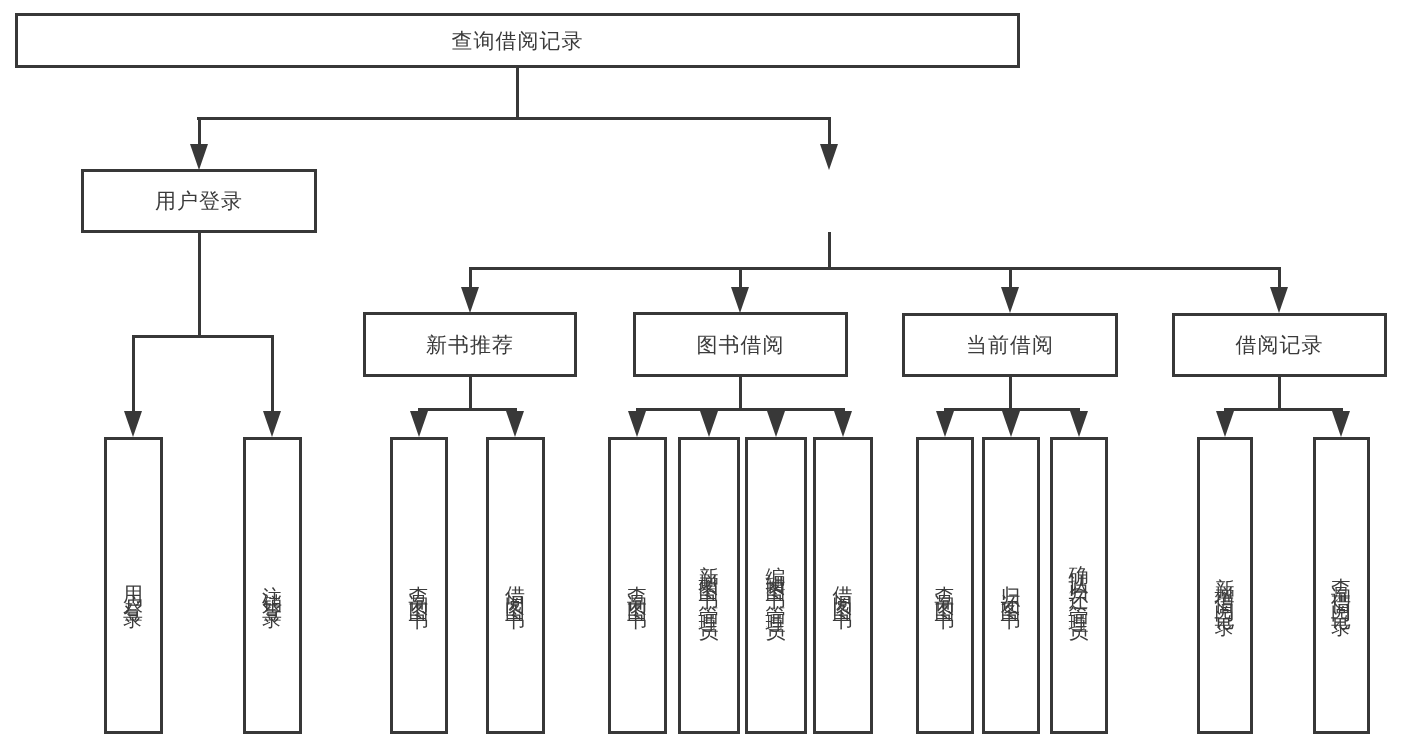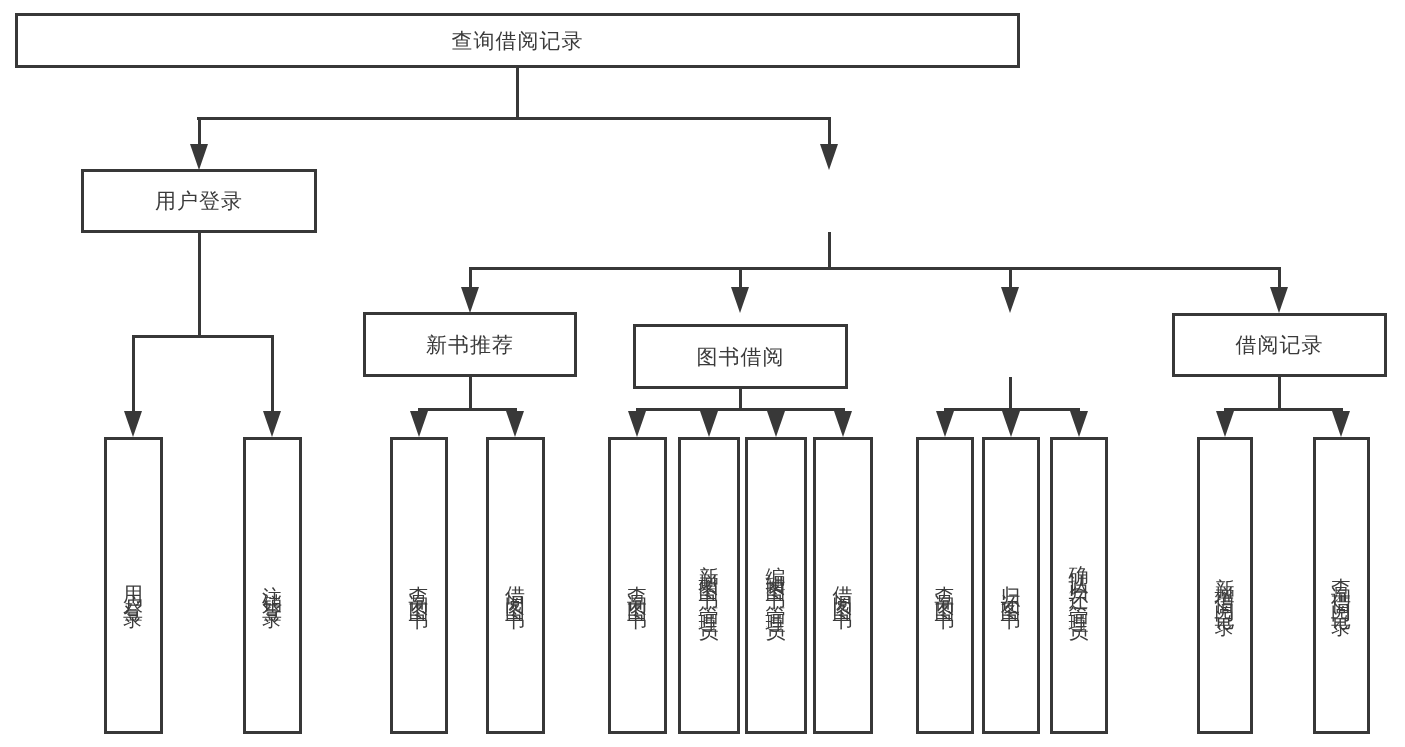--- a/index.html
+++ b/index.html
@@ -62,22 +62,25 @@
   <div class="vline" style="left:1009px;top:267px;height:26px;"></div>
   <div class="vline" style="left:1278px;top:267px;height:26px;"></div>
   <div class="arrow" style="left:461px;top:287px;"></div>
   <div class="arrow" style="left:731px;top:287px;"></div>
   <div class="arrow" style="left:1001px;top:287px;"></div>
   <div class="arrow" style="left:1270px;top:287px;"></div>
 
   <div class="box" style="left:363px;top:312px;width:214px;height:65px;">
     <span class="lbl">新书推荐</span>
   </div>
-  <div class="box" style="left:633px;top:324px;width:215px;height:65px;">
+  <div class="box" style="left:633px;top:312px;width:215px;height:65px;">
     <span class="lbl">图书借阅</span>
+  </div>
+  <div class="box" style="left:902px;top:313px;width:216px;height:64px;">
+    <span class="lbl">当前借阅</span>
   </div>
   <div class="box" style="left:1172px;top:313px;width:215px;height:64px;">
     <span class="lbl">借阅记录</span>
   </div>
 
   <div class="vline" style="left:469px;top:377px;height:33px;"></div>
   <div class="hline" style="left:418px;top:408px;width:99px;"></div>
   <div class="vline" style="left:418px;top:408px;height:9px;"></div>
   <div class="vline" style="left:514px;top:408px;height:9px;"></div>
   <div class="arrow" style="left:410px;top:411px;"></div>

